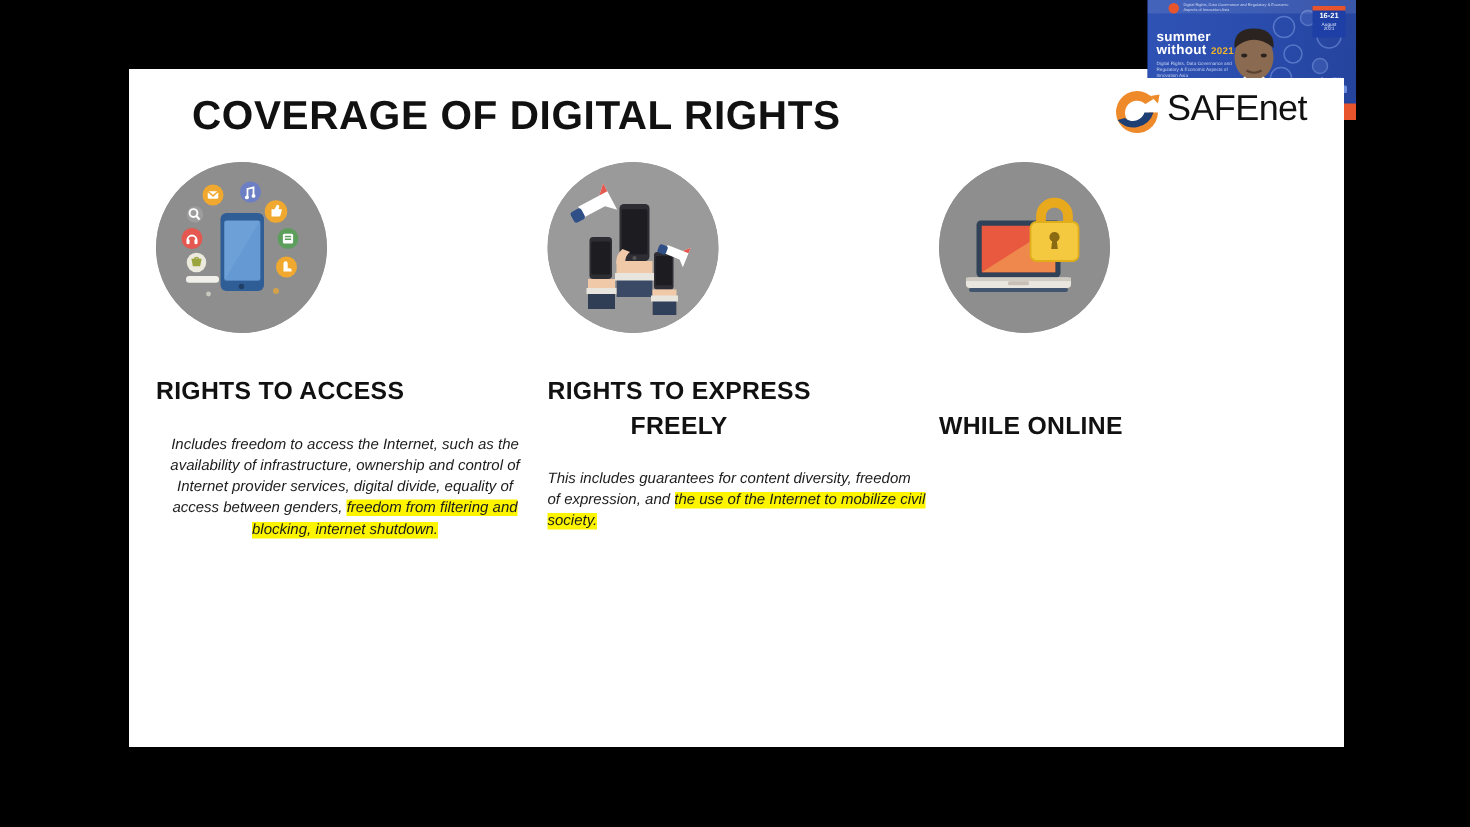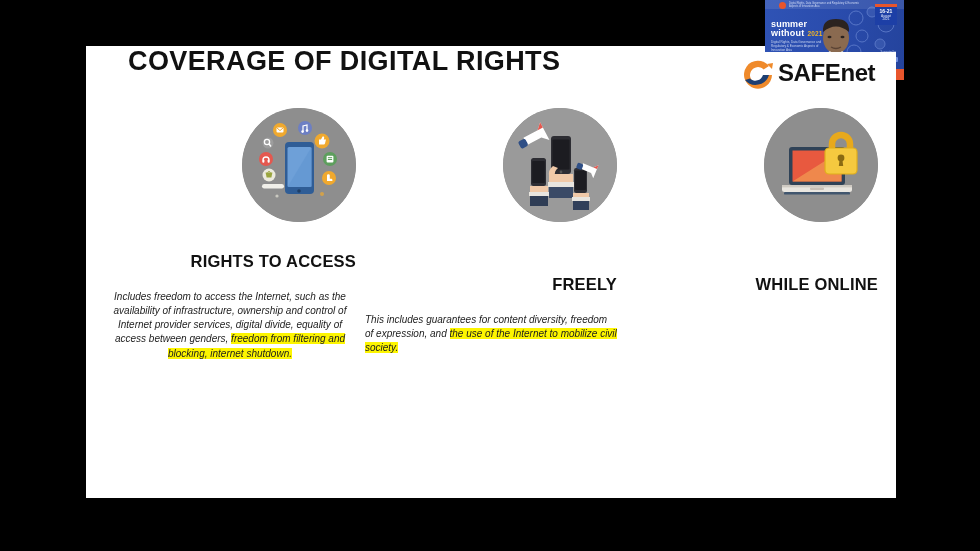--- a/index.html
+++ b/index.html
@@ -28,21 +28,21 @@
     top: 46px;
     width: 810px;
     height: 452px;
     background: #ffffff;
     overflow: hidden;
   }
 
   .slide-title {
     position: absolute;
     left: 42px;
-    top: 0;
+    top: 16px;
     font-size: 27px;
     font-weight: bold;
     letter-spacing: 0.4px;
     color: #111111;
     font-family: "Liberation Sans", sans-serif;
   }
 
   .columns {
     position: absolute;
     left: 0;
@@ -51,21 +51,21 @@
     display: flex;
     justify-content: space-between;
     padding: 0 18px;
     box-sizing: border-box;
   }
 
   .col {
     width: 252px;
     display: flex;
     flex-direction: column;
-    align-items: flex-end;
+    align-items: flex-start;
   }
 
   
   .circle-wrap {
     width: 114px;
     height: 114px;
     border-radius: 50%;
     background: #8e8e8e;
     position: relative;
     overflow: hidden;
@@ -234,21 +234,21 @@
     overflow: hidden;
   }
   .logo-mark {
     width: 40px;
     height: 40px;
     flex: none;
     margin-left: 0px;
   }
   .logo-text {
     font-size: 24px;
-    font-weight: bold;
+    font-weight: normal;
     color: #111111;
     letter-spacing: -0.4px;
     margin-left: 1px;
   }
 </style>
 </head>
 <body>
 
 <div id="stage">
 
@@ -343,21 +343,21 @@
 
             <g transform="rotate(22 86 62)">
               <path d="M78 58 h11 l4 -4 v14 l-4 -4 h-11 z" fill="#ffffff"></path>
               <path d="M78 58 h11 l4 -4 v4 h-15 z" fill="#e4584f"></path>
               <rect x="73" y="59" width="6" height="6" rx="1.6" fill="#2f4f86"></rect>
             </g>
           </svg>
         </div>
 
         <div class="col-heading">
-          <br>
+          <span>RIGHTS TO EXPRESS</span><br>
           <span>FREELY</span>
         </div>
 
         <div class="col-body left">
           <span>This includes guarantees for content diversity, freedom of expression, and </span><span class="hl">the use of the Internet to mobilize civil society.</span>
         </div>
       </div>
 
       <div class="col">
 

